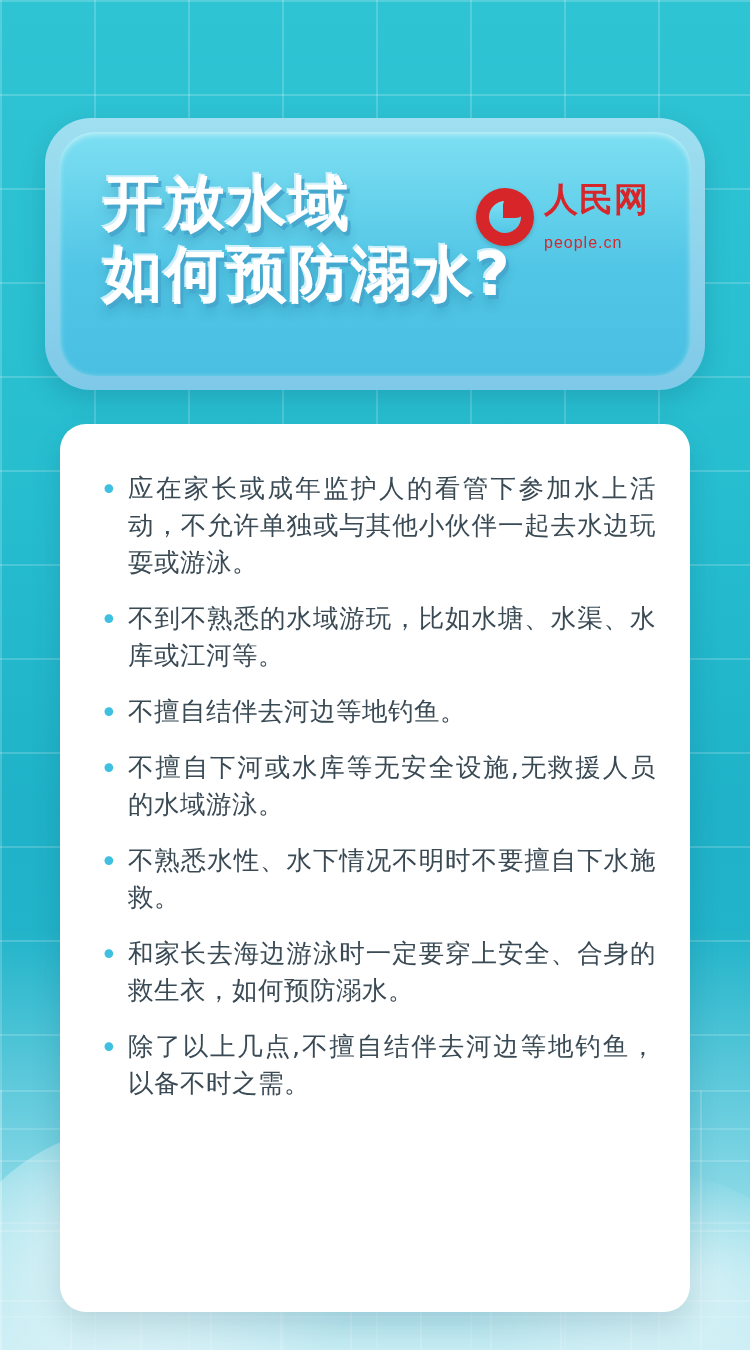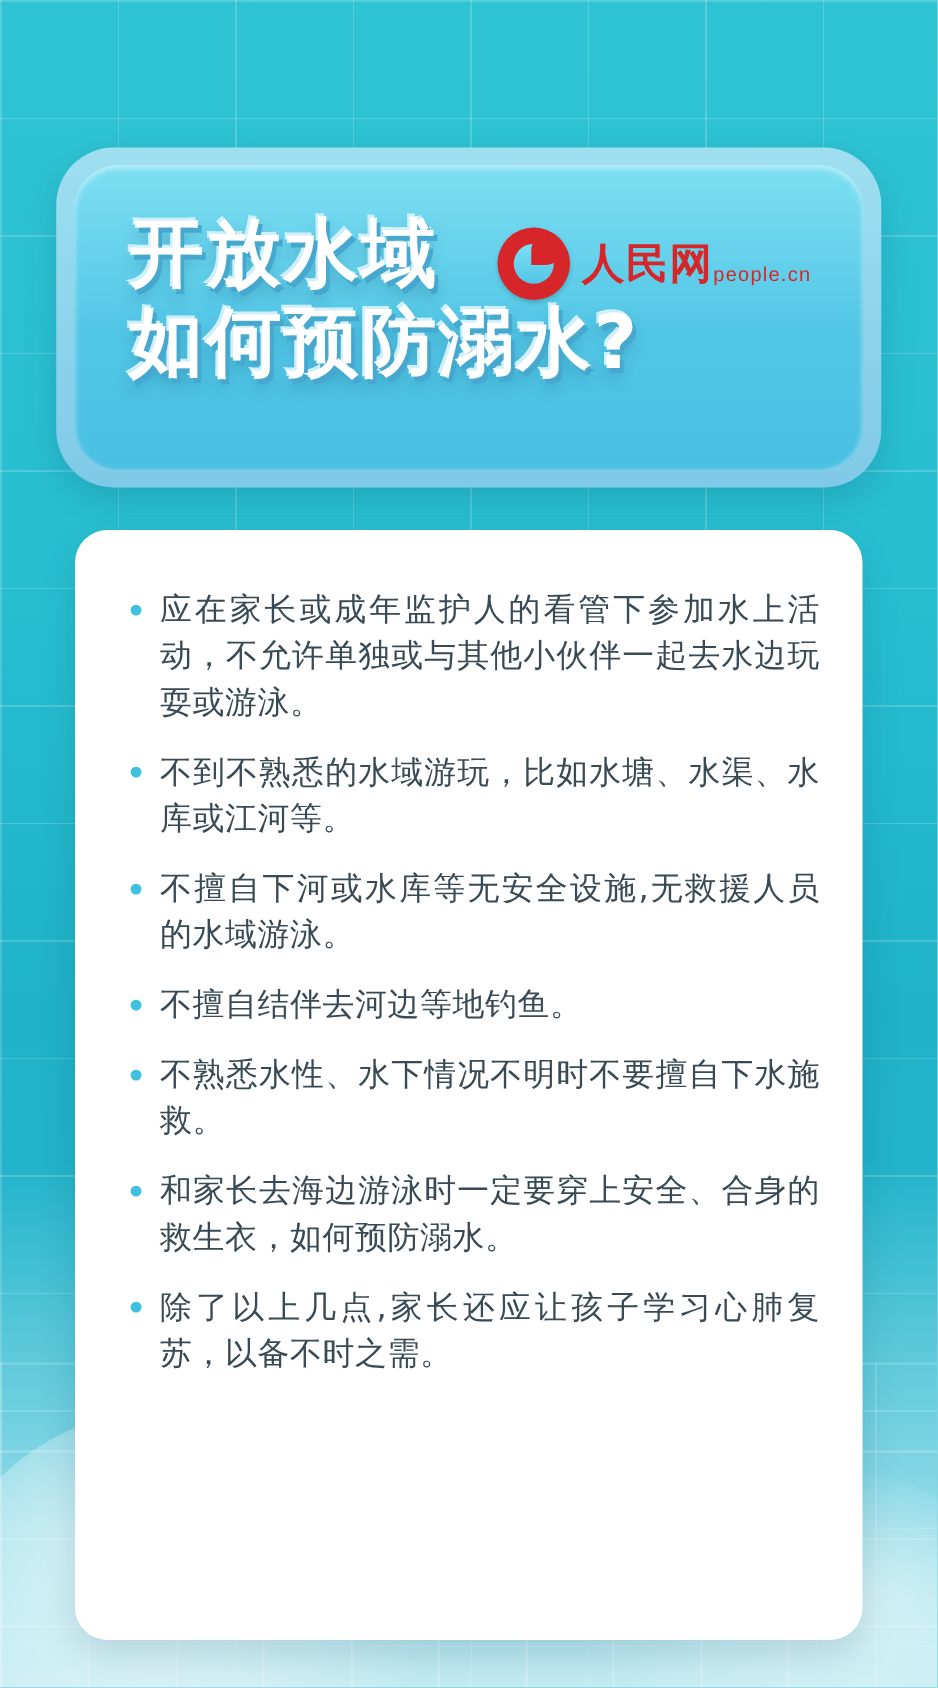--- a/index.html
+++ b/index.html
@@ -95,21 +95,21 @@
     width:32px; height:32px; border-radius:50%;
     background:linear-gradient(180deg,#7ddff2 0%, #52c6e6 100%);
   }
   .logo-mark::before {
     content:"";
     position:absolute; left:27px; top:6px;
     width:24px; height:24px; border-radius:50% 50% 50% 0;
     background:#d7262a;
     z-index:2;
   }
-  .logo-text { display:flex; flex-direction:row; line-height:1; }
+  .logo-text { display:flex; flex-direction:column; line-height:1; }
   .logo-cn {
     font-size:34px; font-weight:bold; color:#d7262a;
     letter-spacing:1px;
     font-family:"DejaVu Sans","Liberation Sans",sans-serif;
   }
   .logo-en {
     font-size:16px; color:#d7262a; letter-spacing:1px; margin-top:19px;
     font-family:"Liberation Sans",sans-serif;
   }
 
@@ -169,19 +169,19 @@
       </div>
     </div>
 
   </div>
 </div>
 
 <div class="body-card">
   <ul class="tips">
     <li>应在家长或成年监护人的看管下参加水上活动，不允许单独或与其他小伙伴一起去水边玩耍或游泳。</li>
     <li>不到不熟悉的水域游玩，比如水塘、水渠、水库或江河等。</li>
+    <li>不擅自结伴去河边等地钓鱼。</li>
     <li>不擅自下河或水库等无安全设施,无救援人员的水域游泳。</li>
-    <li>不擅自结伴去河边等地钓鱼。</li>
     <li>不熟悉水性、水下情况不明时不要擅自下水施救。</li>
     <li>和家长去海边游泳时一定要穿上安全、合身的救生衣，如何预防溺水。</li>
-    <li>除了以上几点,家长还应让孩子学习心肺复苏，以备不时之需。</li>
+    <li>除了以上几点,不擅自结伴去河边等地钓鱼，以备不时之需。</li>
   </ul>
 </div>
 
 </body></html>

